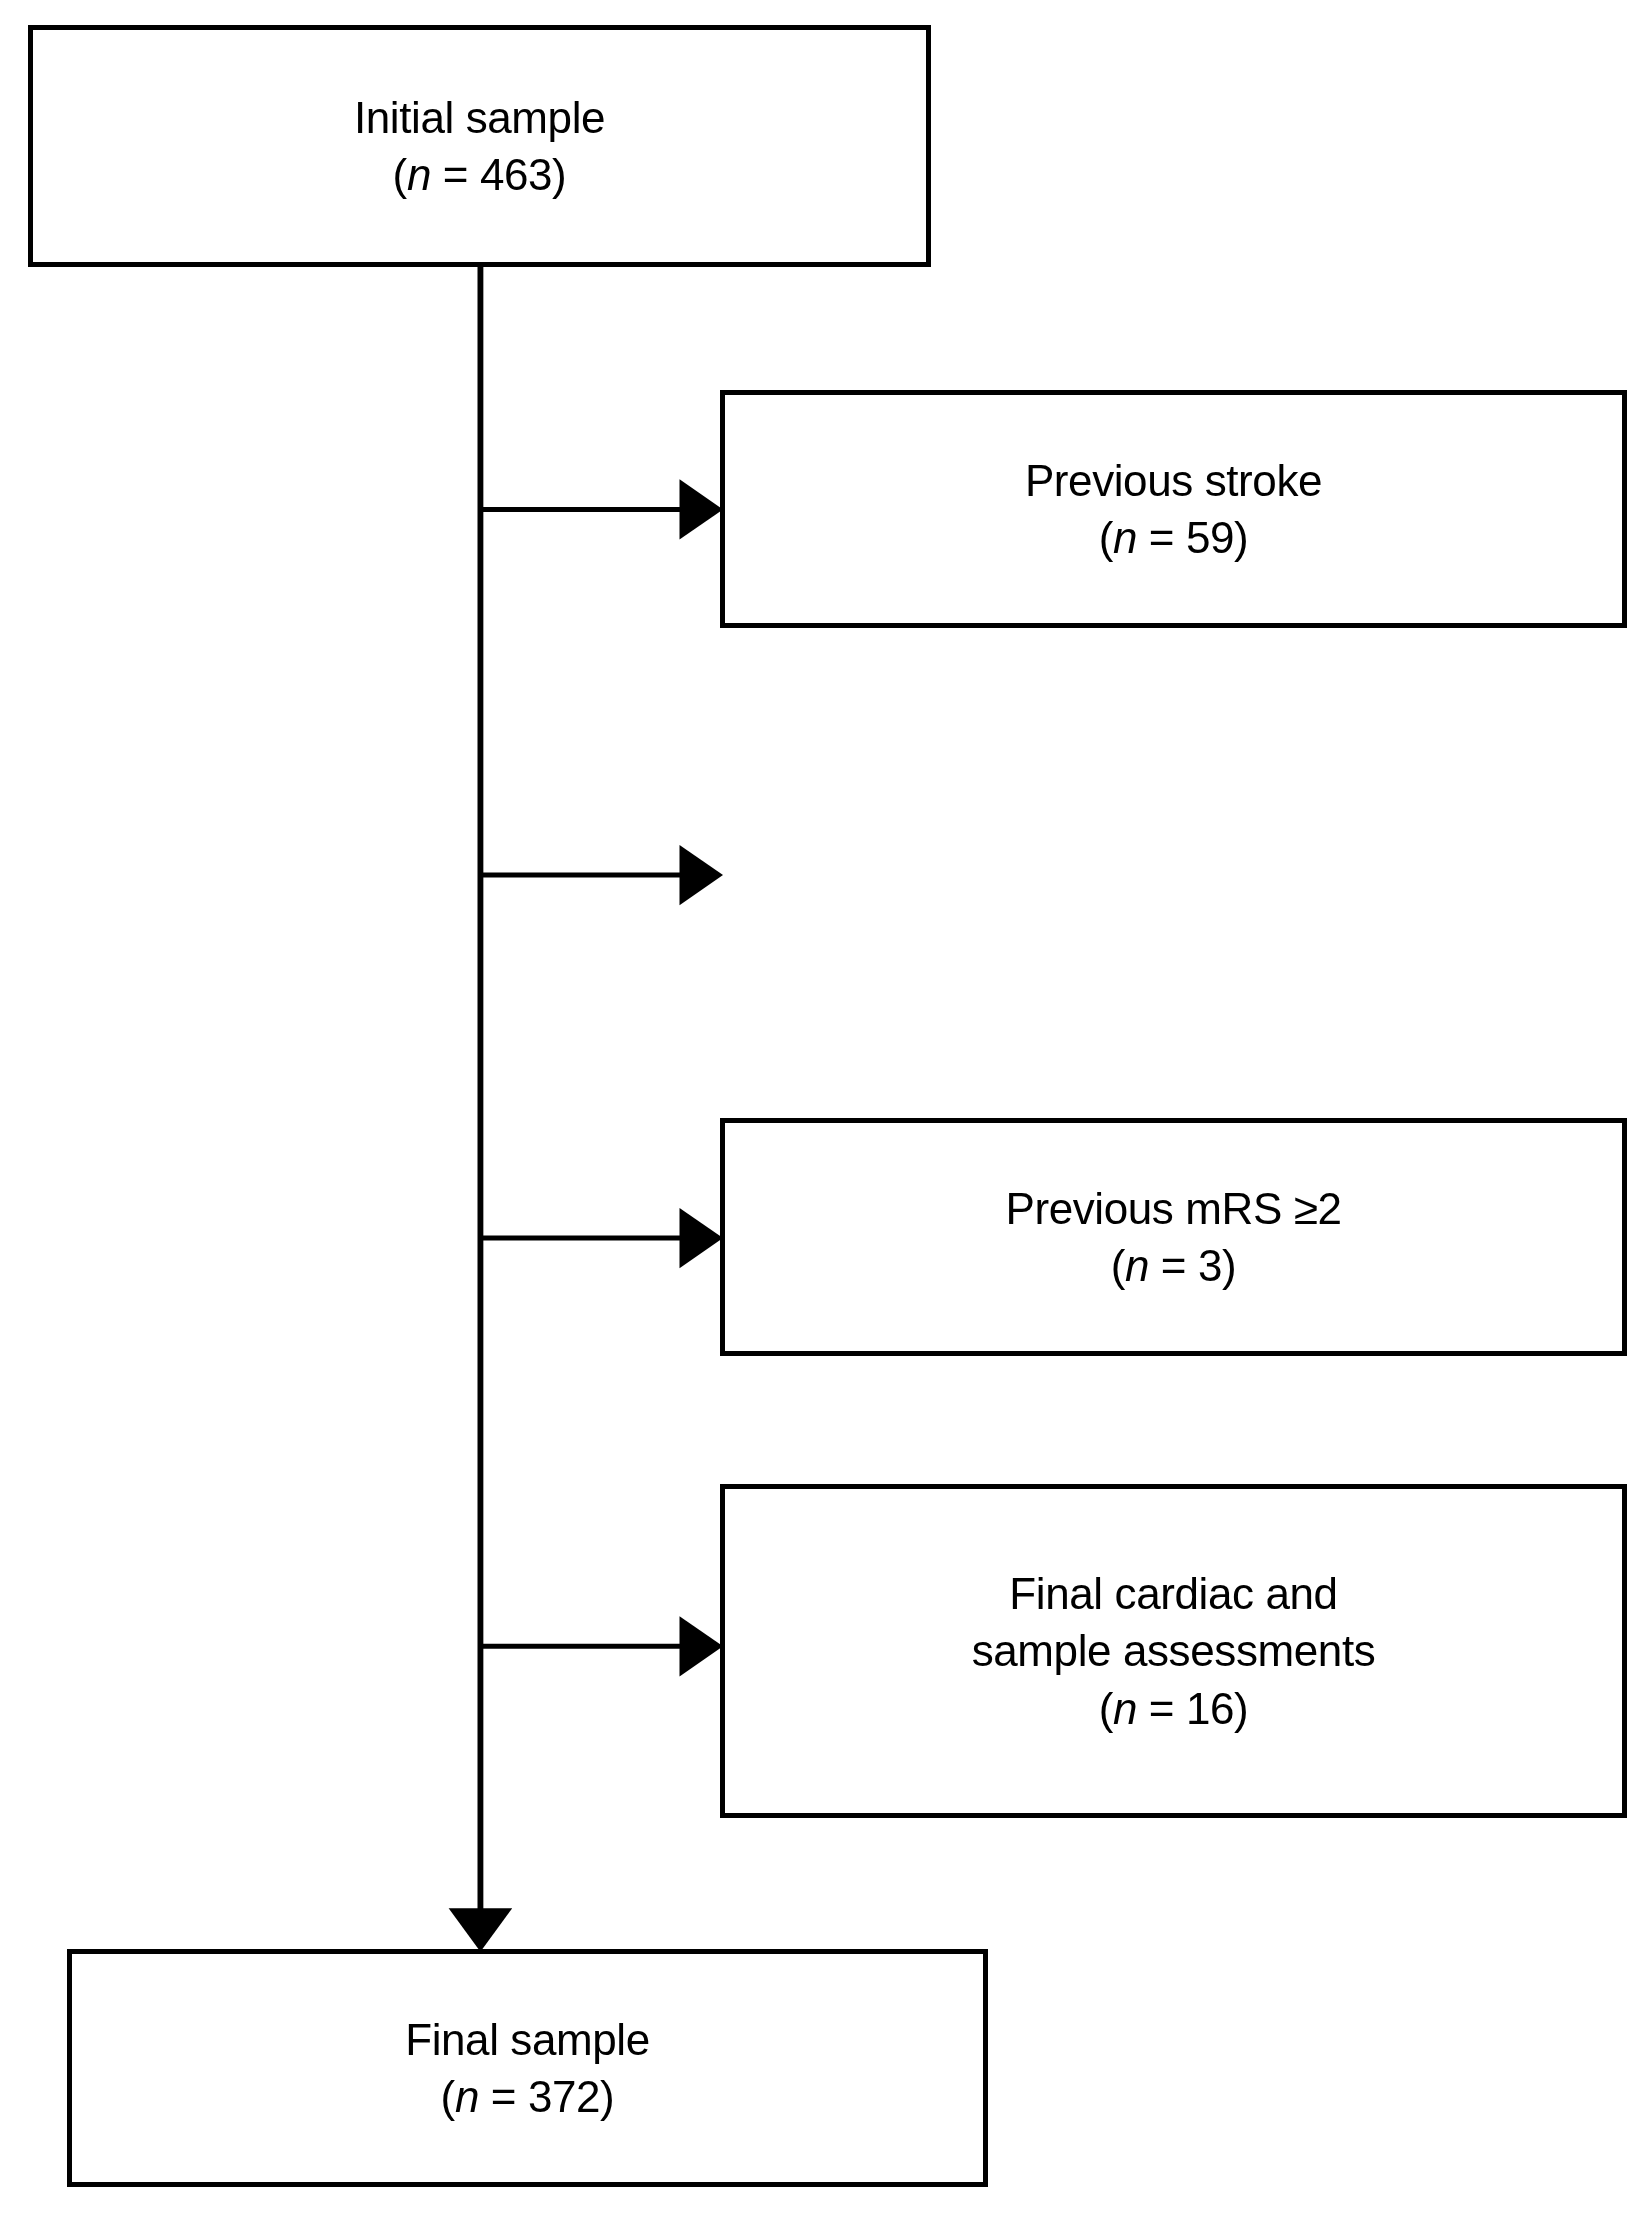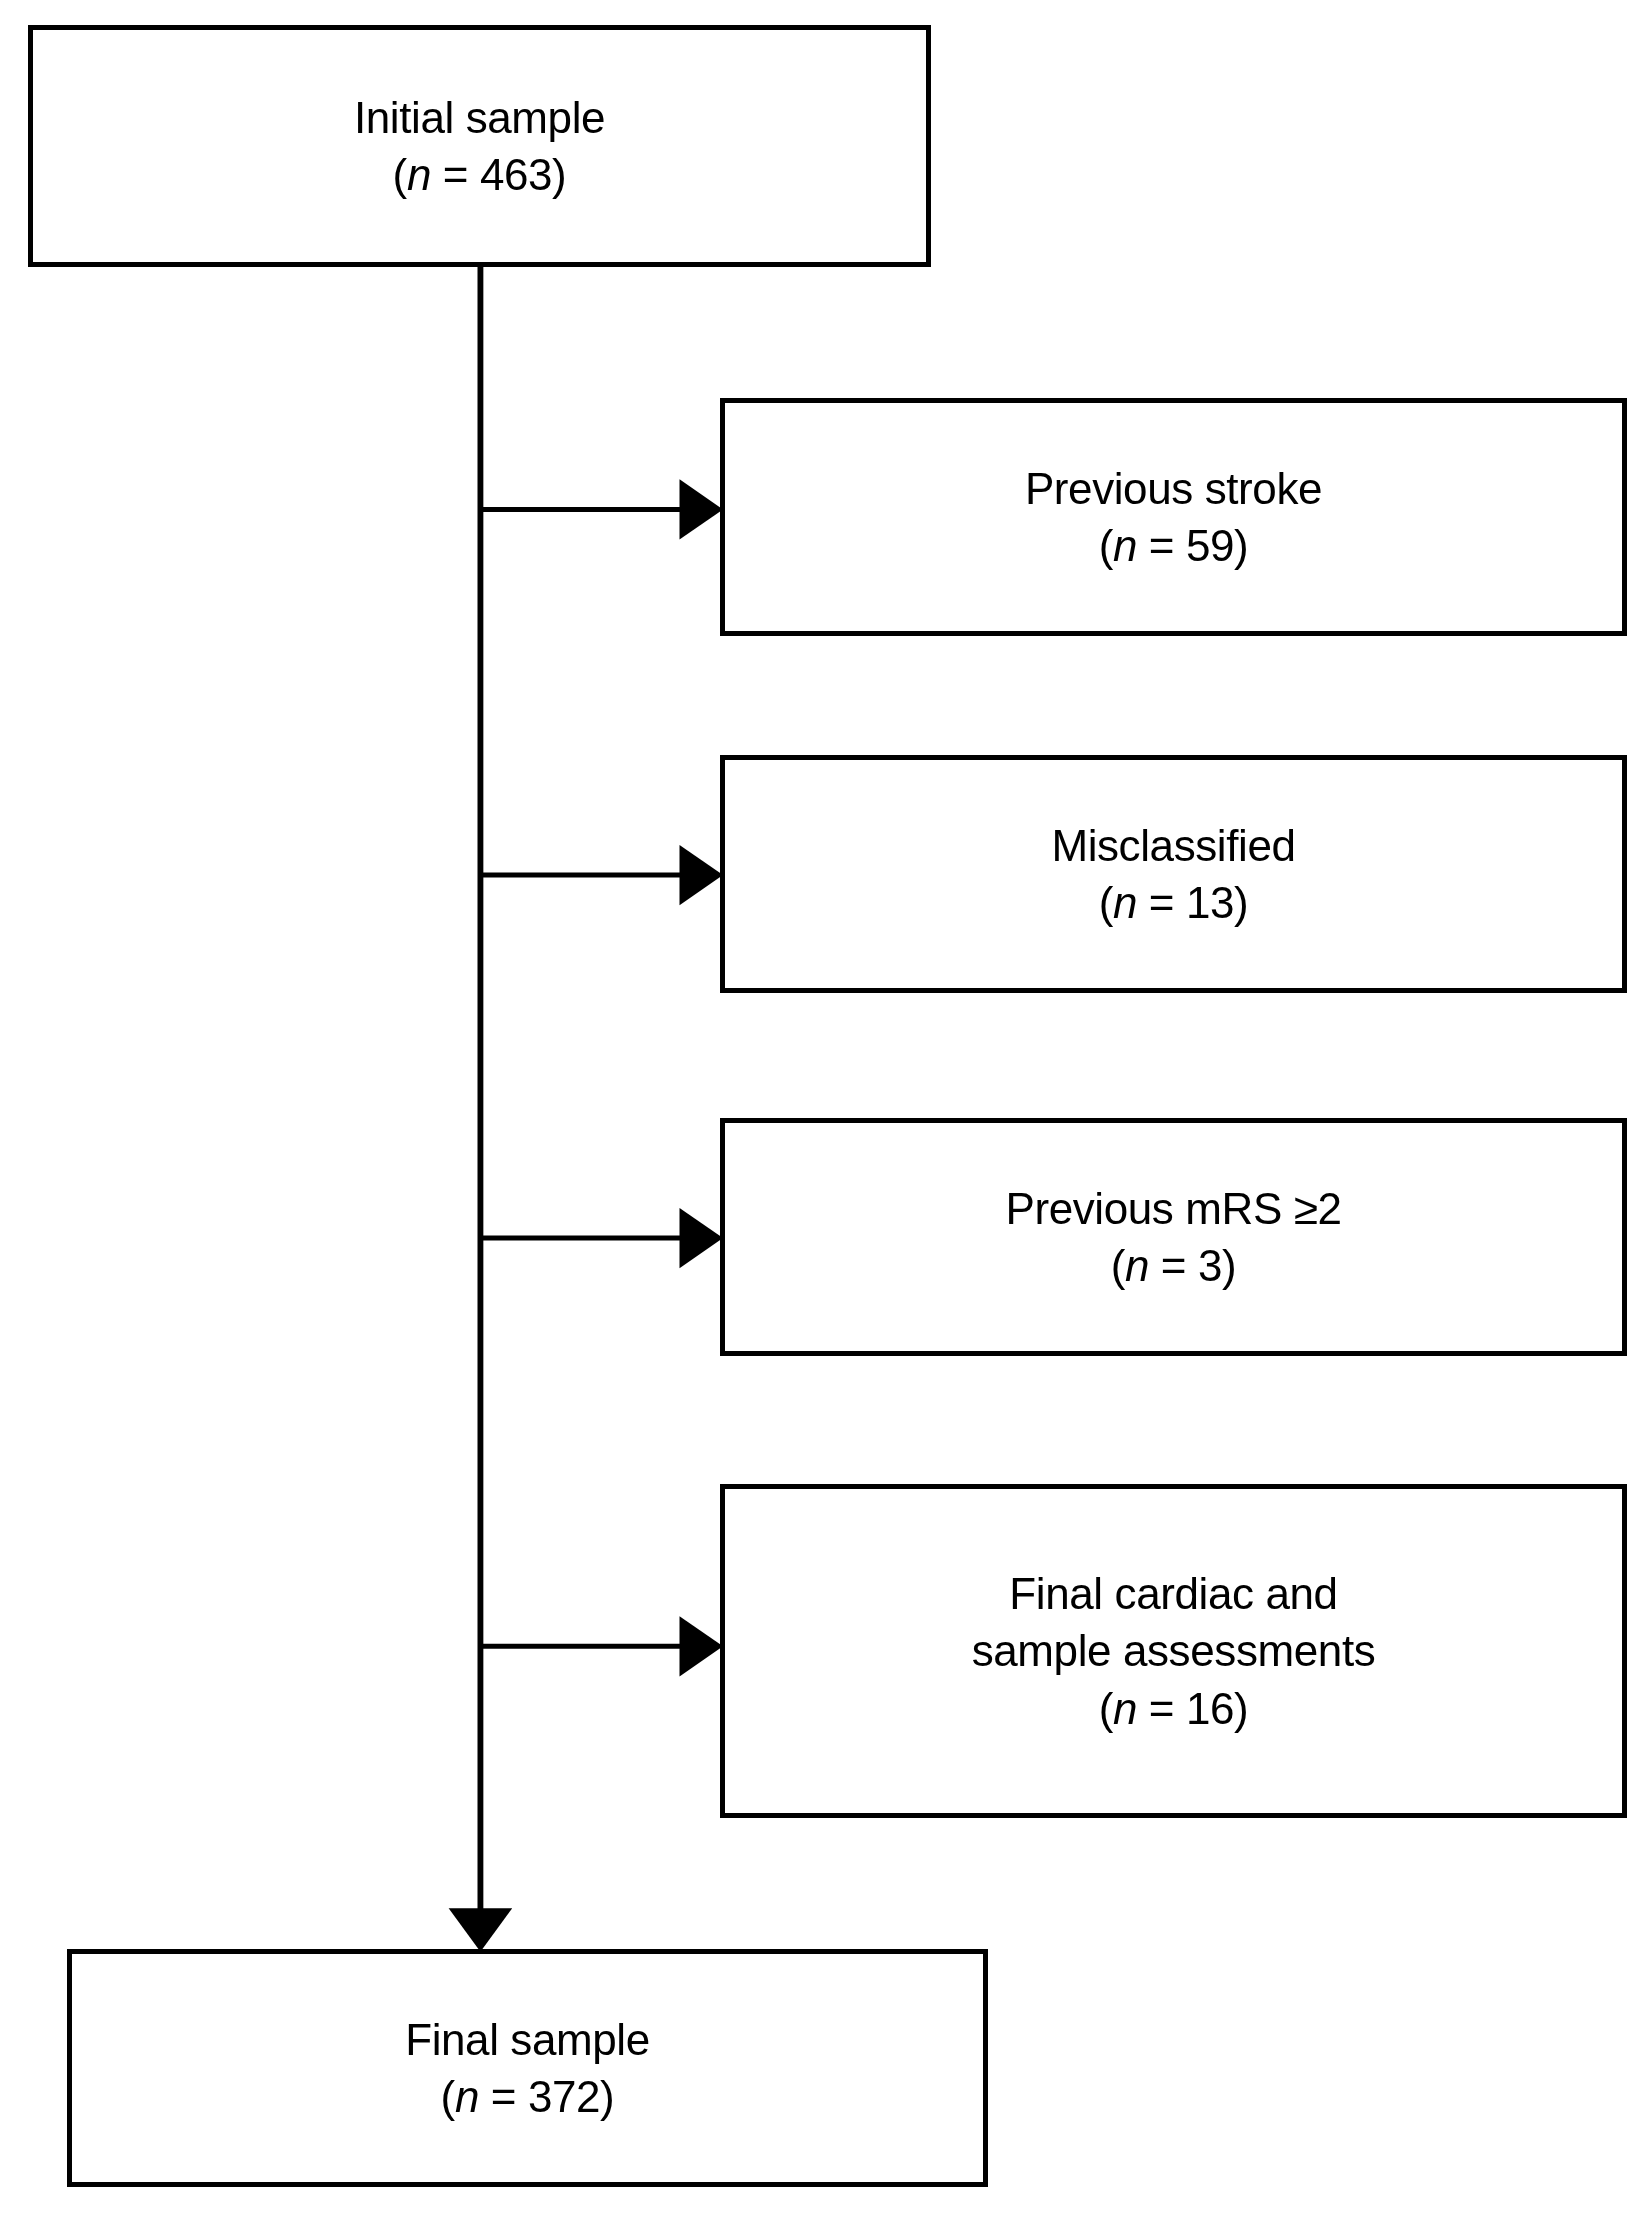--- a/index.html
+++ b/index.html
@@ -49,21 +49,21 @@
   .node-line .ital {
     font-style: italic;
   }
   
   #box-initial-sample {
     left: 28px;  top: 25px;
     width: 903px; height: 242px;
   }
   #box-previous-stroke {
     left: 720px; top: 390px;
-    width: 907px; height: 238px; margin-top: 8px;
+    width: 907px; height: 238px;
   }
   #box-misclassified {
     left: 720px; top: 755px;
     width: 907px; height: 238px;
   }
   #box-previous-mrs {
     left: 720px; top: 1118px;
     width: 907px; height: 238px;
   }
   #box-missed-assessments {
@@ -101,24 +101,20 @@
   <div class="node-box" id="box-initial-sample">
     <span class="node-line">Initial sample</span>
     <span class="node-line"><span>(</span><span class="ital">n</span><span> = 463)</span></span>
   </div>
 
   <div class="node-box" id="box-previous-stroke">
     <span class="node-line">Previous stroke</span>
     <span class="node-line"><span>(</span><span class="ital">n</span><span> = 59)</span></span>
   </div>
 
-  <div class="node-box" id="box-misclassified">
-    <span class="node-line">Misclassified</span>
-    <span class="node-line"><span>(</span><span class="ital">n</span><span> = 13)</span></span>
-  </div>
 
   <div class="node-box" id="box-previous-mrs">
     <span class="node-line">Previous mRS ≥2</span>
     <span class="node-line"><span>(</span><span class="ital">n</span><span> = 3)</span></span>
   </div>
 
   <div class="node-box" id="box-missed-assessments">
     <span class="node-line">Final cardiac and</span>
     <span class="node-line">sample assessments</span>
     <span class="node-line"><span>(</span><span class="ital">n</span><span> = 16)</span></span>

